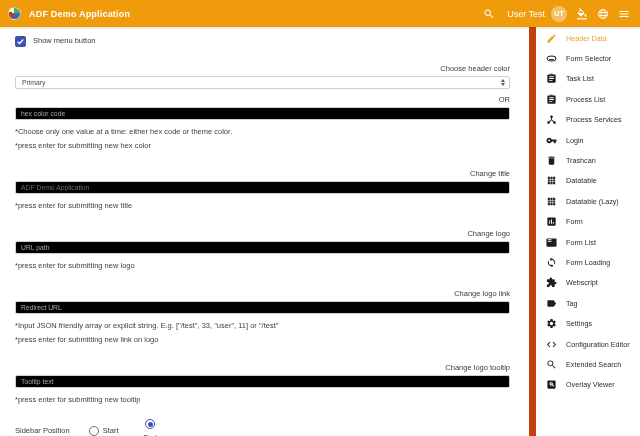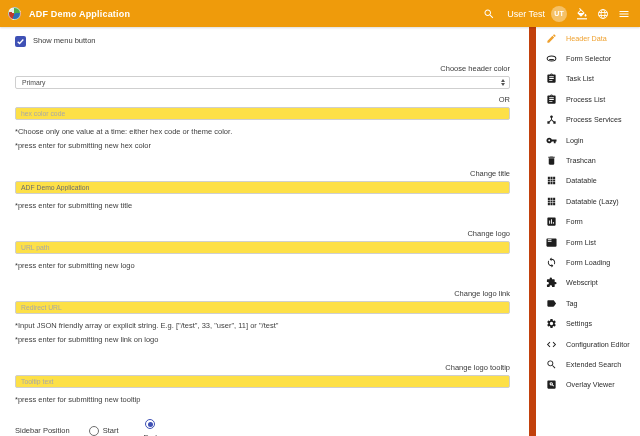--- a/index.html
+++ b/index.html
@@ -39,21 +39,21 @@
 
   .select-box { margin-top:3px; height:13px; border:1px solid #cfcfcf; border-radius:2px;
     display:flex; align-items:center; padding:0 4px 0 6px; cursor:pointer; background:#fff; }
   .select-value { flex:1; font-size:6.8px; color:#4a4a4a; }
   .spin { display:flex; flex-direction:column; gap:1px; align-items:center; }
   .spin i { display:block; width:0; height:0; border-left:2.5px solid transparent; border-right:2.5px solid transparent; }
   .spin .up { border-bottom:3px solid #555; }
   .spin .down { border-top:3px solid #555; }
 
   .text-input { display:block; width:100%; margin-top:3px; height:13px; border:1px solid #cfcfcf;
-    border-radius:2px; padding:0 5px; font-size:6.8px; color:#6d6d6d; background:#fde047; outline:none;
+    border-radius:2px; padding:0 5px; font-size:6.8px; color:#6d6d6d; background:#000000; outline:none;
     font-family:"Liberation Sans", sans-serif; }
   .text-input::placeholder { color:#a8a8a8; }
 
   .note { font-size:7.5px; color:#3e3e3e; margin-top:7px; }
   .note + .note { margin-top:5px; }
 
   .radio-row { display:flex; align-items:center; margin-top:15px; gap:19px; }
   .radio-row .field-label { font-size:7.5px; }
   .radio-opt { display:flex; align-items:center; gap:4px; cursor:pointer; }
   .radio { width:10px; height:10px; border-radius:50%; border:1.3px solid #6e6e6e; background:#fff;

